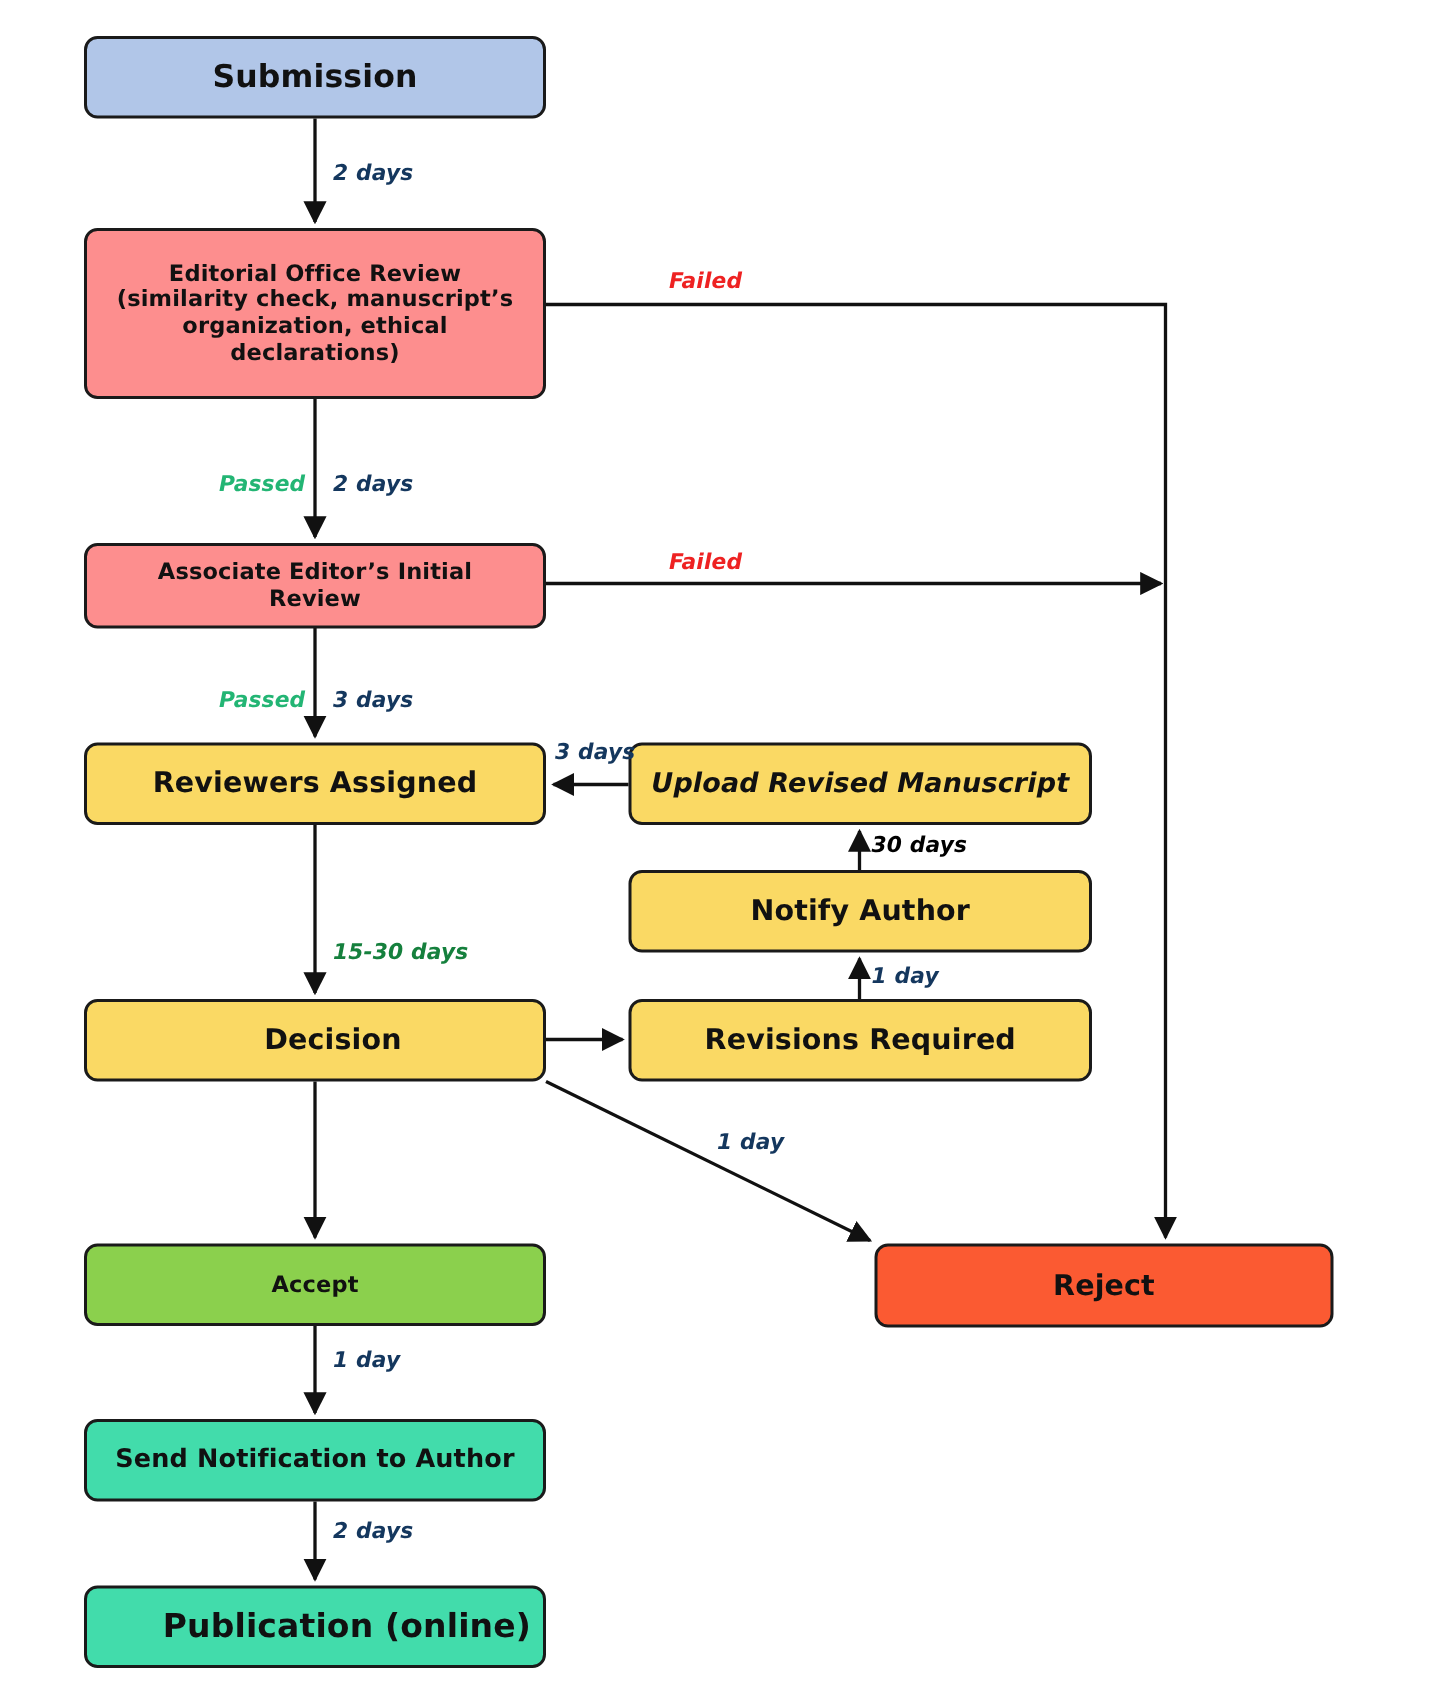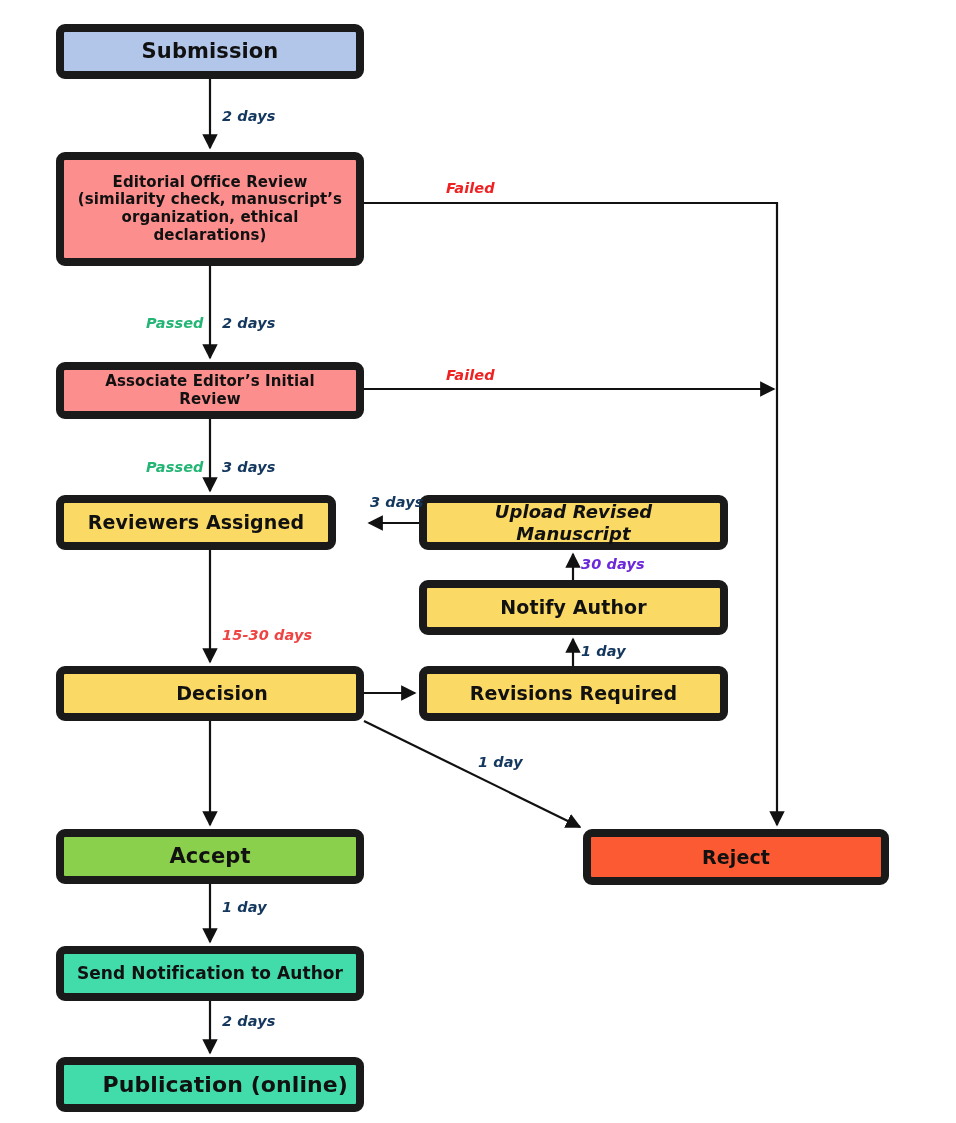--- a/index.html
+++ b/index.html
@@ -21,21 +21,21 @@
     position: absolute;
     left: 0;
     top: 0;
     width: 956px;
     height: 1123px;
     pointer-events: none;
   }
   .node {
     position: absolute;
     box-sizing: border-box;
-    border: 8px solid #701a75;
+    border: 2px solid #701a75;
     border-radius: 9px;
     display: flex;
     align-items: center;
     justify-content: center;
     text-align: center;
     color: #111111;
     font-weight: bold;
     line-height: 1.18;
     padding: 2px 8px;
     letter-spacing: 0.1px;
@@ -106,27 +106,27 @@
   <div class="node" style="left: 56px; top: 152px; width: 308px; height: 114px; background: rgb(253, 142, 142); font-size: 15px; border-color: rgb(26, 26, 26);">
     <span class="node-label">Editorial Office Review
 (similarity check, manuscript’s
 organization, ethical
 declarations)</span>
   </div>
   <div class="node" style="left: 56px; top: 362px; width: 308px; height: 57px; background: rgb(253, 142, 142); font-size: 15px; border-color: rgb(26, 26, 26);">
     <span class="node-label">Associate Editor’s Initial
 Review</span>
   </div>
-  <div class="node" style="left: 56px; top: 495px; width: 280px; height: 55px; background: rgb(250, 217, 100); font-size: 19px; border-color: rgb(26, 26, 26);">
+  <div class="node" style="left: 56px; top: 495px; width: 308px; height: 55px; background: rgb(250, 217, 100); font-size: 19px; border-color: rgb(26, 26, 26);">
     <span class="node-label">Reviewers Assigned</span>
   </div>
   <div class="node" style="left: 56px; top: 666px; width: 308px; height: 55px; background: rgb(250, 217, 100); font-size: 19px; border-color: rgb(26, 26, 26); padding-left: 32px;">
     <span class="node-label">Decision</span>
   </div>
-  <div class="node" style="left: 56px; top: 829px; width: 308px; height: 55px; background: rgb(139, 208, 77); font-size: 21px; border-color: rgb(26, 26, 26);">
+  <div class="node" style="left: 56px; top: 829px; width: 308px; height: 55px; background: rgb(139, 208, 77); font-size: 15px; border-color: rgb(26, 26, 26);">
     <span class="node-label">Accept</span>
   </div>
   <div class="node" style="left: 56px; top: 946px; width: 308px; height: 55px; background: rgb(66, 220, 171); font-size: 17px; border-color: rgb(26, 26, 26);">
     <span class="node-label">Send Notification to Author</span>
   </div>
   <div class="node" style="left: 56px; top: 1057px; width: 308px; height: 55px; background: rgb(66, 220, 171); font-size: 22px; border-color: rgb(26, 26, 26); justify-content: flex-end;">
     <span class="node-label">Publication (online)</span>
   </div>
   <div class="node" style="left: 419px; top: 495px; width: 309px; height: 55px; background: rgb(250, 217, 100); font-size: 18px; border-color: rgb(26, 26, 26); font-style: italic;">
     <span class="node-label">Upload Revised Manuscript</span>
@@ -142,20 +142,20 @@
   </div>
 
   <div class="edge-label" style="left: 222px; top: 108px; color: rgb(20, 55, 94);">2 days</div>
   <div class="edge-label cond-fail" style="left: 446px; top: 180px; color: rgb(238, 34, 34);">Failed</div>
   <div class="edge-label cond-pass" style="left: 146px; top: 315px; color: rgb(35, 181, 116);">Passed</div>
   <div class="edge-label" style="left: 222px; top: 315px; color: rgb(20, 55, 94);">2 days</div>
   <div class="edge-label cond-fail" style="left: 446px; top: 367px; color: rgb(238, 34, 34);">Failed</div>
   <div class="edge-label cond-pass" style="left: 146px; top: 459px; color: rgb(35, 181, 116);">Passed</div>
   <div class="edge-label" style="left: 222px; top: 459px; color: rgb(20, 55, 94);">3 days</div>
   <div class="edge-label" style="left: 370px; top: 494px; color: rgb(20, 55, 94);">3 days</div>
-  <div class="edge-label" style="left: 222px; top: 627px; color: #ef4444;">15-30 days</div>
-  <div class="edge-label" style="left: 581px; top: 556px; color: #6d28d9;">30 days</div>
+  <div class="edge-label" style="left: 222px; top: 627px; color: #15803d;">15-30 days</div>
+  <div class="edge-label" style="left: 581px; top: 556px; color: #000000;">30 days</div>
   <div class="edge-label" style="left: 581px; top: 643px; color: rgb(20, 55, 94);">1 day</div>
   <div class="edge-label" style="left: 478px; top: 754px; color: rgb(20, 55, 94);">1 day</div>
   <div class="edge-label" style="left: 222px; top: 899px; color: rgb(20, 55, 94);">1 day</div>
   <div class="edge-label" style="left: 222px; top: 1013px; color: rgb(20, 55, 94);">2 days</div>
 
 </div>
 
 </body></html>

